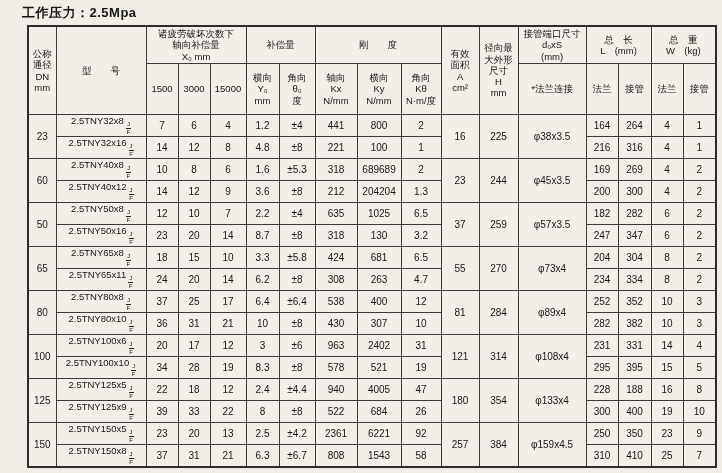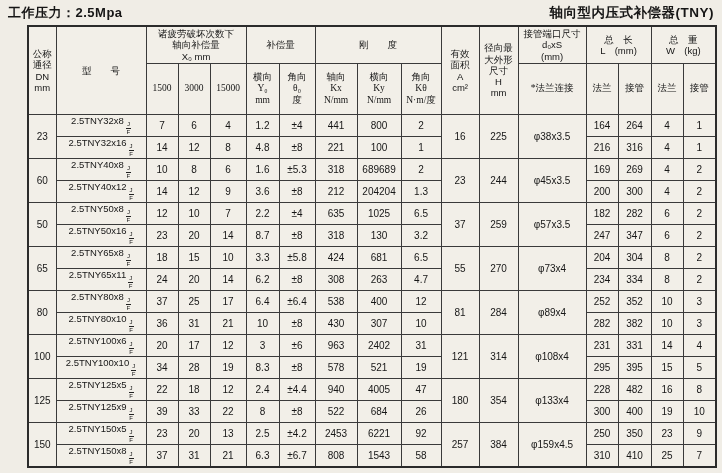--- a/index.html
+++ b/index.html
@@ -7,52 +7,51 @@
     width:722px;height:473px;
     background:#f0ede6;
     font-family:"Liberation Sans","DejaVu Sans",sans-serif;
     color:#161616;
     overflow:hidden;
   }
   .titlebar{
     display:flex;justify-content:space-between;align-items:flex-end;
     padding:4px 8px 3px 8px;
   }
-  .title-left{font-size:13px;font-weight:bold;letter-spacing:.5px;}
+  .title-left{font-size:13px;font-weight:bold;letter-spacing:.5px;margin-left:14px;}
   .title-right{font-size:13.5px;font-weight:bold;letter-spacing:.5px;}
   table{
     border-collapse:collapse;table-layout:fixed;
     width:688px;margin-left:27px;
     border:2px solid #2b2b2b;
     background:#f2efe8;
   }
   th,td{
     border:1px solid #3a3a3a;
     text-align:center;vertical-align:middle;
     font-size:10px;line-height:1.18;
     padding:0 1px;font-weight:normal;
     overflow:hidden;
   }
   thead th{white-space:pre-line;font-size:9.5px;}
   thead tr.h1 th{height:36px;}
-  thead tr.h2 th{height:50px;font-family:Liberation Serif, serif;}
+  thead tr.h2 th{height:50px;}
   tbody td{height:21px;font-size:10px;}
   td.model{font-size:9.5px;letter-spacing:0;}
   .frac{
     display:inline-flex;flex-direction:column;align-items:center;
     font-size:6px;line-height:1.15;margin-left:2px;vertical-align:-2px;
   }
   .frac .ft{border-bottom:1px solid #222;padding:0 1px;}
 </style>
 </head>
 <body>
 
 <div class="titlebar">
   <span class="title-left">工作压力：2.5Mpa</span>
-  <span class="title-right">轴向型内压式补偿器(TNY)</span>
 </div>
 
 <table>
   <colgroup>
     <col style="width:28px">
       <col style="width:90px">
     <col style="width:32px">
       <col style="width:32px">
       <col style="width:36px">
     <col style="width:33px">
@@ -375,21 +374,21 @@
         <td>12</td>
         <td>2.4</td>
         <td>±4.4</td>
         <td>940</td>
         <td>4005</td>
         <td>47</td>
         <td rowspan="2">180</td>
         <td rowspan="2">354</td>
         <td rowspan="2">φ133x4</td>
         <td>228</td>
-        <td>482</td>
+        <td>188</td>
         <td>16</td>
         <td>8</td>
       </tr>
       <tr>
         <td class="model"><span>2.5TNY125x9</span><span class="frac">
             <span class="ft">J</span>
             <span>F</span>
           </span></td>
         <td>39</td>
         <td>33</td>
@@ -408,21 +407,21 @@
         <td rowspan="2">150</td>
         <td class="model"><span>2.5TNY150x5</span><span class="frac">
             <span class="ft">J</span>
             <span>F</span>
           </span></td>
         <td>23</td>
         <td>20</td>
         <td>13</td>
         <td>2.5</td>
         <td>±4.2</td>
-        <td>2453</td>
+        <td>2361</td>
         <td>6221</td>
         <td>92</td>
         <td rowspan="2">257</td>
         <td rowspan="2">384</td>
         <td rowspan="2">φ159x4.5</td>
         <td>250</td>
         <td>350</td>
         <td>23</td>
         <td>9</td>
       </tr>

